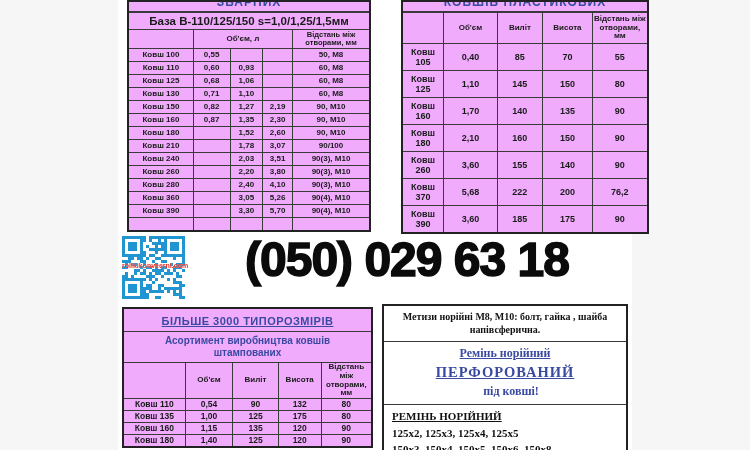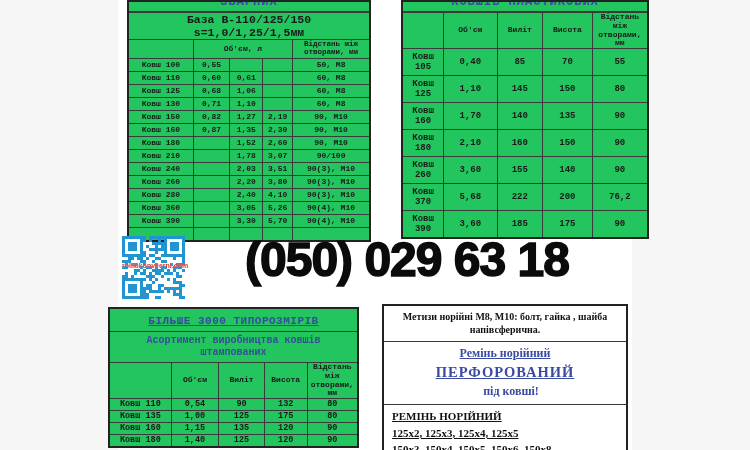--- a/index.html
+++ b/index.html
@@ -4,22 +4,22 @@
 <style>
   html,body{margin:0;padding:0;}
   body{
     width:750px;height:450px;overflow:hidden;position:relative;
     background:#f6f6f6;
     font-family:"Liberation Serif", serif;
   }
   .paper{position:absolute;left:118px;top:0;width:514px;height:450px;background:#ffffff;}
 
   
-  table.tbl{border-collapse:collapse;position:absolute;background:#22c55e;
-    font-family:Liberation Mono, monospace;font-weight:bold;color:#1a1a1a;}
+  table.tbl{border-collapse:collapse;position:absolute;background:#f0abfc;
+    font-family:Liberation Sans, sans-serif;font-weight:bold;color:#1a1a1a;}
   table.tbl th, table.tbl td{border:1px solid #3a3a3a;text-align:center;vertical-align:middle;padding:0 1px;}
   table.tbl{border:2px solid #222;}
 
   
   .cut-title{height:9px;overflow:hidden;position:relative;border-bottom:1px solid #3a3a3a;}
   .cut-title span{
     position:absolute;left:0;right:0;top:-7px;
     color:#3a4aa1;font-size:12px;font-weight:bold;letter-spacing:1px;text-align:center;white-space:nowrap;
   }
 
@@ -39,40 +39,40 @@
   .qr{position:absolute;left:122px;top:236px;width:64px;height:64px;}
   .qr svg{display:block;}
   .qr-label{position:absolute;left:0;right:0;top:26px;text-align:center;
     font-family:"Liberation Sans", sans-serif;font-size:7px;font-weight:bold;color:#e53228;
     text-shadow:0 0 1px rgba(255,255,255,.7);white-space:nowrap;}
   .phone{position:absolute;left:192px;top:234px;width:430px;text-align:center;
     font-family:"Liberation Sans", sans-serif;font-weight:bold;font-size:48px;line-height:1.1;
     color:#0b0b0b;-webkit-text-stroke:1.5px #0b0b0b;letter-spacing:-1px;white-space:nowrap;}
 
   
-  #stamped{left:108px;top:307px;width:251px;}
+  #stamped{left:122px;top:307px;width:251px;}
   #stamped .title-row th{height:22px;}
   #stamped .title-row span{color:#3a4aa1;font-size:11px;text-decoration:underline;letter-spacing:.5px;}
   #stamped .sub-row th{height:30px;}
   #stamped .sub-row span{color:#3a4aa1;font-size:10px;line-height:1.2;display:block;padding:0 18px;}
   #stamped .hdr th{font-size:8px;height:30px;line-height:1.1;}
   #stamped td{font-size:8.5px;height:11px;line-height:11px;}
 
   
   .info-box{position:absolute;left:382px;top:304px;width:246px;height:160px;
     border:2px solid #222;background:#fff;box-sizing:border-box;}
   .info-sec{border-bottom:1px solid #3a3a3a;}
   .metizy{font-size:10px;font-weight:bold;color:#111;text-align:center;line-height:1.3;padding:4px 10px 5px;}
   .belt{padding:2px 0 5px;text-align:center;color:#3a4aa1;font-weight:bold;}
   .belt .l1{font-size:12px;text-decoration:underline;margin-top:2px;}
   .belt .l2{font-size:14.5px;text-decoration:underline;letter-spacing:1px;margin-top:3px;}
   .belt .l3{font-size:12px;margin-top:3px;margin-left:12px;}
   .belt-sizes{padding:3px 8px;}
   .belt-sizes .bt{font-size:11px;font-weight:bold;text-decoration:underline;color:#111;margin:2px 0 3px;}
-  .belt-sizes .sz{font-size:11px;font-weight:bold;color:#111;line-height:16px;text-decoration:underline;}
+  .belt-sizes .sz{font-size:11px;font-weight:bold;color:#111;line-height:16px;}
 </style>
 </head>
 <body>
 
 <div class="paper"></div>
 
 <table class="tbl" id="weld">
   <colgroup>
       <col style="width:66px">
       <col style="width:37px">
@@ -101,21 +101,21 @@
       <tr>
         <td>Ковш 100</td>
         <td>0,55</td>
         <td></td>
         <td></td>
         <td>50, М8</td>
       </tr>
       <tr>
         <td>Ковш 110</td>
         <td>0,60</td>
-        <td>0,61</td>
+        <td>0,93</td>
         <td></td>
         <td>60, М8</td>
       </tr>
       <tr>
         <td>Ковш 125</td>
         <td>0,68</td>
         <td>1,06</td>
         <td></td>
         <td>60, М8</td>
       </tr>

